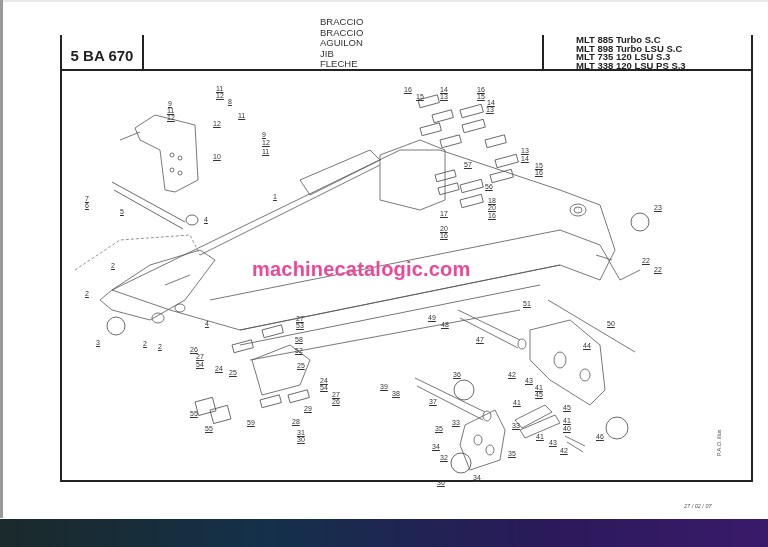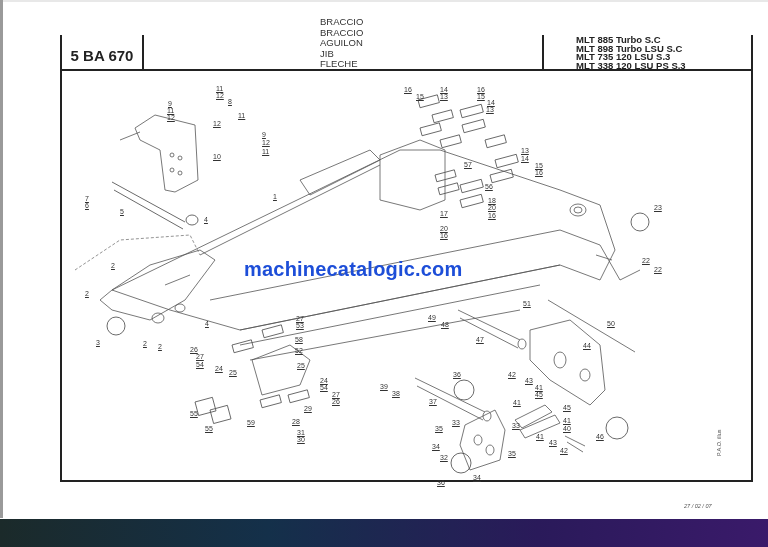--- a/index.html
+++ b/index.html
@@ -7,21 +7,21 @@
   .left-scroll { position:absolute; left:0; top:0; width:3px; height:518px; background:#9a9a9a; }
   .topline { position:absolute; left:0; top:0; width:768px; height:2px; background:#e8e8e8; }
   
   .hdr-code { position:absolute; left:60px; top:35px; width:84px; height:34px; border-left:2px solid #222; border-right:2px solid #222; box-sizing:border-box; font-weight:bold; font-size:15px; color:#222; display:flex; align-items:center; justify-content:center; padding-top:6px; }
   .hdr-names { position:absolute; left:320px; top:17px; font-size:9.5px; line-height:10.6px; color:#333; }
   .hdr-names div { white-space:nowrap; }
   .hdr-models { position:absolute; left:542px; top:35px; width:211px; height:34px; border-left:2px solid #222; border-right:2px solid #222; box-sizing:border-box; padding:1px 0 0 32px; font-size:9.5px; font-weight:bold; line-height:8.6px; color:#222; }
   .hdr-models div { white-space:nowrap; }
   .hdr-models div:last-child { text-decoration:underline; }
   .main-box { position:absolute; left:60px; top:69px; width:693px; height:413px; border:2px solid #222; border-top:2.5px solid #222; box-sizing:border-box; }
-  .watermark { position:absolute; left:244px; top:258px; font-size:20px; font-weight:bold; color:#1d4ed8; letter-spacing:0.2px; }
+  .watermark { position:absolute; left:252px; top:258px; font-size:20px; font-weight:bold; color:#ec4899; letter-spacing:0.2px; }
   .date { position:absolute; left:684px; top:503px; font-size:5.5px; color:#555; font-style:italic; }
   .vert { position:absolute; left:716px; top:456px; font-size:5.5px; color:#555; transform:rotate(-90deg); transform-origin:left top; white-space:nowrap; }
   .taskbar { position:absolute; left:0; top:519px; width:768px; height:28px; background:linear-gradient(90deg,#1b2a2a 0%,#14304a 35%,#2a1a5a 70%,#3a1a6a 100%); }
   svg.diagram { position:absolute; left:0; top:0; }
   .lbl { position:absolute; font-size:7px; color:#333; text-decoration:underline; line-height:7px; }
 </style>
 </head>
 <body>
 
 <div class="topline"></div>

